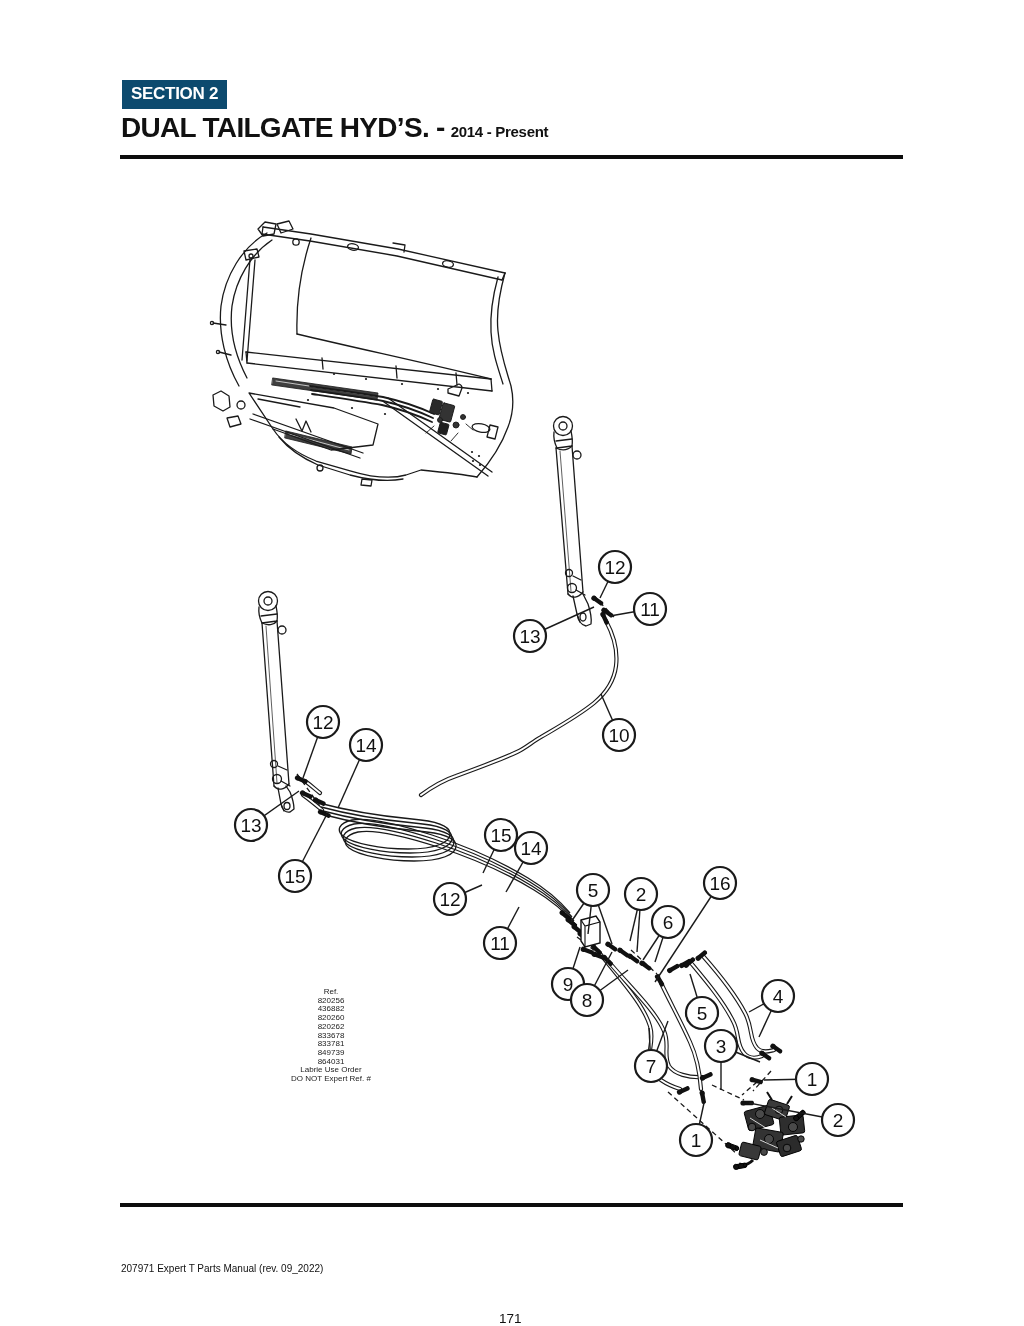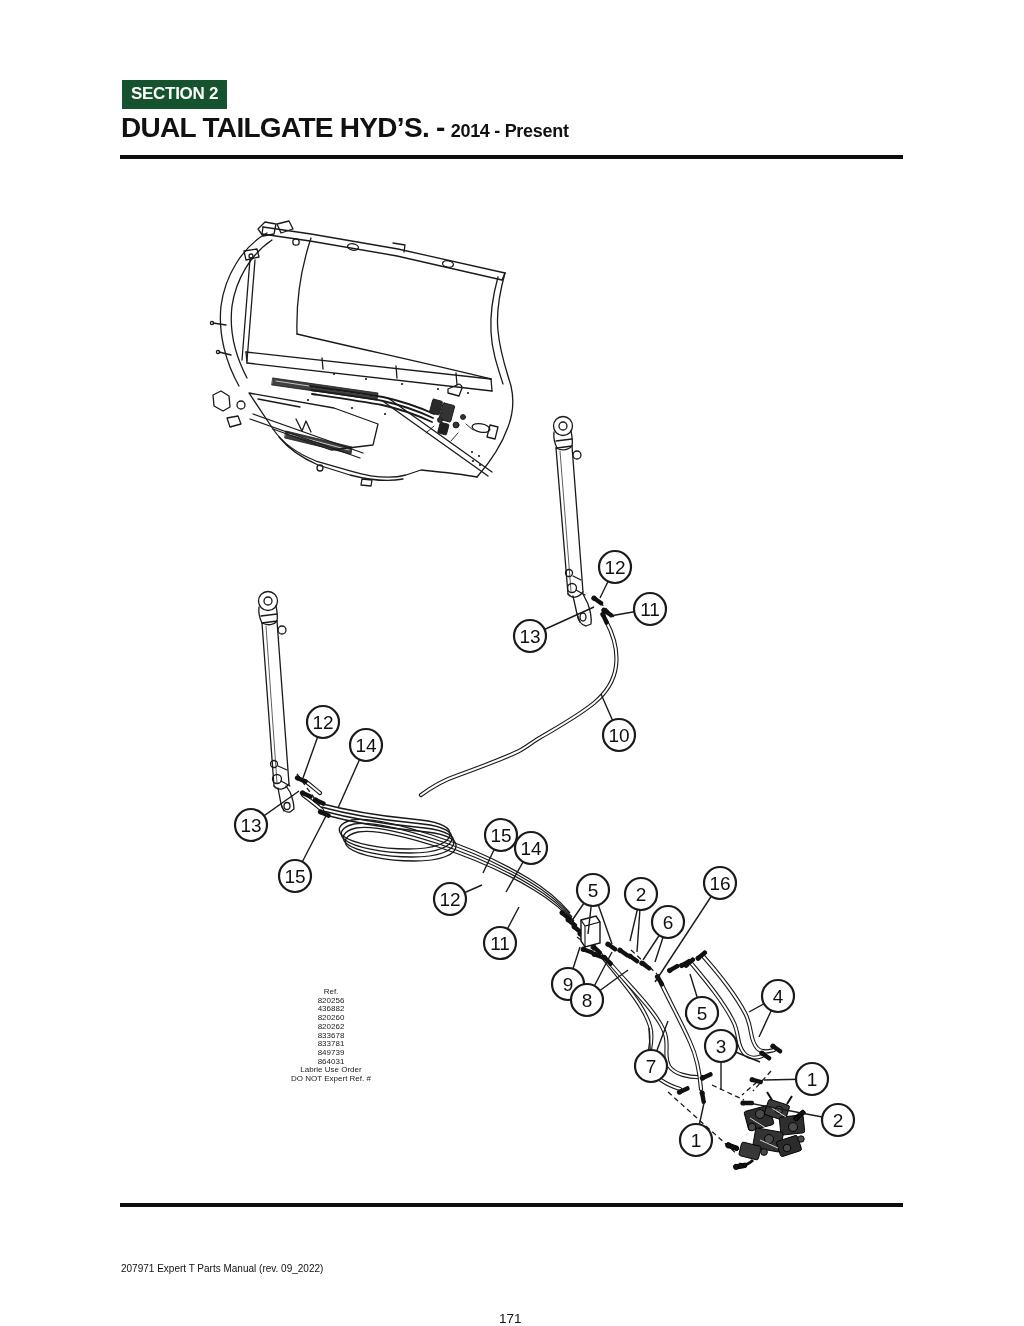--- a/index.html
+++ b/index.html
@@ -1,23 +1,23 @@
 <!DOCTYPE html>
 <html><head>
 <meta charset="utf-8">
 <style>
   html,body{margin:0;padding:0;background:#fff;}
   #page{position:relative;width:1024px;height:1326px;background:#ffffff;overflow:hidden;
         font-family:"Liberation Sans",sans-serif;color:#111;}
   
-  #section-badge{position:absolute;left:122px;top:80px;background:#14532d;color:#fff;
+  #section-badge{position:absolute;left:122px;top:80px;background:#0c4a6e;color:#fff;
       font-weight:bold;font-size:17px;letter-spacing:-0.3px;padding:4px 9px 5px 9px;}
   #title-row{position:absolute;left:121px;top:112px;white-space:nowrap;}
   #page-title{font-weight:bold;font-size:28px;letter-spacing:-0.7px;}
-  #page-subtitle{font-weight:bold;font-size:18px;letter-spacing:-0.3px;margin-left:6px;}
+  #page-subtitle{font-weight:bold;font-size:15px;letter-spacing:-0.3px;margin-left:6px;}
   .hrule{position:absolute;left:120px;width:783px;height:4px;background:#0d0d0d;}
   #header-rule{top:155px;}
   #footer-rule{top:1203px;}
   
   #footer-left{position:absolute;left:121px;top:1263px;font-size:10px;}
   #page-number{position:absolute;left:499px;top:1263px;font-size:13.5px;margin-top:48px;}
   
   #ref-block{position:absolute;left:276px;top:988px;width:110px;text-align:center;
       font-size:8px;line-height:8.7px;color:#222;}
   

